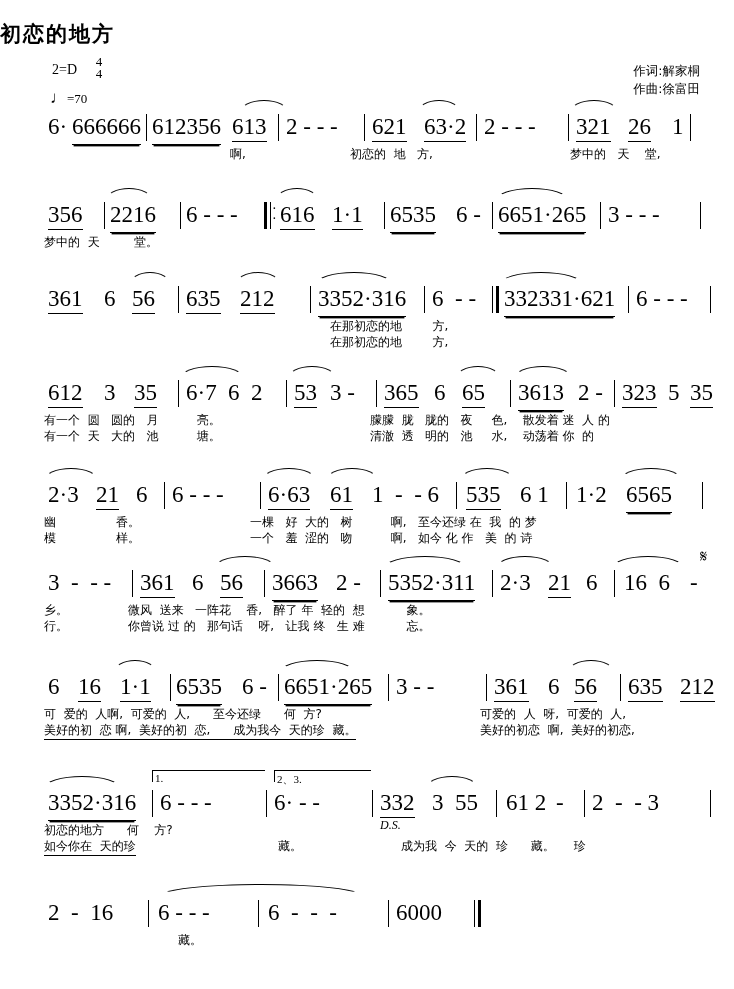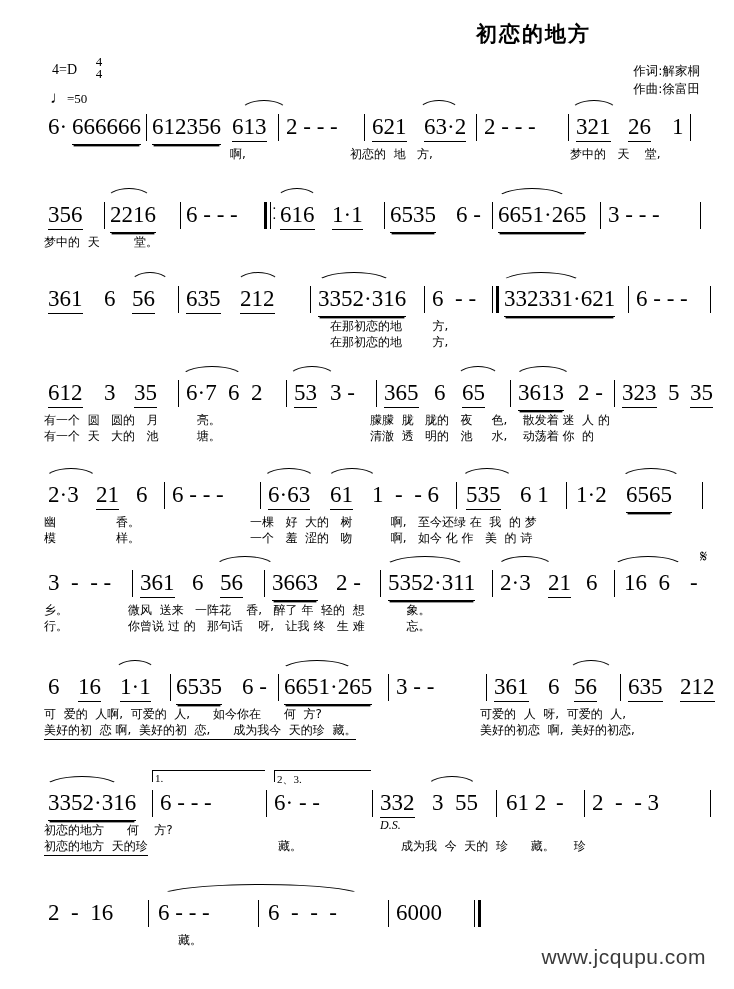--- a/index.html
+++ b/index.html
@@ -14,21 +14,21 @@
     background: #ffffff;
     font-family: "Liberation Serif", serif;
     color: #000000;
     overflow: hidden;
   }
   .title {
     position: absolute;
     top: 20px;
     left: 0;
     width: 591px;
-    text-align: right;
+    text-align: left;
     font-family: "DejaVu Sans", sans-serif;
     font-size: 21px;
     font-weight: bold;
     letter-spacing: 2px;
   }
   .keysig {
     position: absolute;
     left: 52px;
     top: 62px;
     font-family: "Liberation Serif", serif;
@@ -172,27 +172,27 @@
     width: 3px;
   }
 </style>
 </head>
 <body>
 
 <div id="sheet">
 
   <div class="title">初恋的地方</div>
 
-  <div class="keysig">4=D</div>
+  <div class="keysig">2=D</div>
   <div class="meter">
     <div>4</div>
     <div style="border-top:1px solid transparent;">4</div>
   </div>
   <div class="tempo">
-    <span style="font-size:17px;">♩</span><span>=50</span>
+    <span style="font-size:17px;">♩</span><span>=70</span>
   </div>
 
   <div class="credits">
     <div>作词:解家桐</div>
     <div>作曲:徐富田</div>
   </div>
 
   <div id="systems-host">
       <div class="system" style="top: 112px;">
         <div class="notes"><div class="slur" style="left: 240px; top: -12px; width: 46px;"></div><div class="slur" style="left: 418px; top: -12px; width: 40px;"></div><div class="slur" style="left: 570px; top: -12px; width: 46px;"></div><span class="grp" style="left: 48px; top: 2px;">6·</span><span class="grp u2" style="left: 72px; top: 2px;">666666</span><span class="grp u2" style="left: 152px; top: 2px;">612356</span><span class="grp u1" style="left: 232px; top: 2px;">613</span><span class="grp" style="left: 286px; top: 2px;">2 - - -</span><span class="grp u1" style="left: 372px; top: 2px;">621</span><span class="grp u1" style="left: 424px; top: 2px;">63·2</span><span class="grp" style="left: 484px; top: 2px;">2 - - -</span><span class="grp u1" style="left: 576px; top: 2px;">321</span><span class="grp u1" style="left: 628px; top: 2px;">26</span><span class="grp" style="left: 672px; top: 2px;">1</span><div class="bar" style="left: 146px;"></div><div class="bar" style="left: 278px;"></div><div class="bar" style="left: 364px;"></div><div class="bar" style="left: 476px;"></div><div class="bar" style="left: 568px;"></div><div class="bar" style="left: 690px;"></div></div>
@@ -213,26 +213,25 @@
       <div class="system" style="top: 480px;">
         <div class="notes"><div class="slur" style="left: 44px; top: -12px; width: 52px;"></div><div class="slur" style="left: 262px; top: -12px; width: 52px;"></div><div class="slur" style="left: 326px; top: -12px; width: 50px;"></div><div class="slur" style="left: 460px; top: -12px; width: 52px;"></div><div class="slur" style="left: 620px; top: -12px; width: 60px;"></div><span class="grp" style="left: 48px; top: 2px;">2·3</span><span class="grp u1" style="left: 96px; top: 2px;">21</span><span class="grp" style="left: 136px; top: 2px;">6</span><span class="grp" style="left: 172px; top: 2px;">6 - - -</span><span class="grp u1" style="left: 268px; top: 2px;">6·63</span><span class="grp u1" style="left: 330px; top: 2px;">61</span><span class="grp" style="left: 372px; top: 2px;">1  -  - 6</span><span class="grp u1" style="left: 466px; top: 2px;">535</span><span class="grp" style="left: 520px; top: 2px;">6 1</span><span class="grp" style="left: 576px; top: 2px;">1·2</span><span class="grp u2" style="left: 626px; top: 2px;">6565</span><div class="bar" style="left: 164px;"></div><div class="bar" style="left: 260px;"></div><div class="bar" style="left: 456px;"></div><div class="bar" style="left: 566px;"></div><div class="bar" style="left: 702px;"></div></div>
         <div class="lyric" style="top: 34px;"><span style="left: 44px; top: 0px;">幽</span><span style="left: 44px; top: 16px;">模</span><span style="left: 116px; top: 0px;">香。</span><span style="left: 116px; top: 16px;">样。</span><span style="left: 250px; top: 0px;">一棵   好  大的   树          啊,   至今还绿 在  我  的 梦</span><span style="left: 250px; top: 16px;">一个   羞  涩的   吻          啊,   如今 化 作   美  的 诗</span></div>
       </div>
       <div class="system" style="top: 568px;">
         <div class="notes"><div class="slur" style="left: 214px; top: -12px; width: 60px;"></div><div class="slur" style="left: 384px; top: -12px; width: 80px;"></div><div class="slur" style="left: 496px; top: -12px; width: 56px;"></div><div class="slur" style="left: 612px; top: -12px; width: 70px;"></div><span class="grp" style="left: 48px; top: 2px;">3  -  - -</span><span class="grp u1" style="left: 140px; top: 2px;">361</span><span class="grp" style="left: 192px; top: 2px;">6</span><span class="grp u1" style="left: 220px; top: 2px;">56</span><span class="grp u2" style="left: 272px; top: 2px;">3663</span><span class="grp" style="left: 336px; top: 2px;">2 -</span><span class="grp u2" style="left: 388px; top: 2px;">5352·311</span><span class="grp" style="left: 500px; top: 2px;">2·3</span><span class="grp u1" style="left: 548px; top: 2px;">21</span><span class="grp" style="left: 586px; top: 2px;">6</span><span class="grp" style="left: 624px; top: 2px;">16  6</span><span class="grp" style="left: 690px; top: 2px;">-</span><div class="bar" style="left: 132px;"></div><div class="bar" style="left: 264px;"></div><div class="bar" style="left: 380px;"></div><div class="bar" style="left: 492px;"></div><div class="bar" style="left: 614px;"></div><div class="segno" style="left: 700px; top: -22px;">𝄋</div></div>
         <div class="lyric" style="top: 34px;"><span style="left: 44px; top: 0px;">乡。</span><span style="left: 44px; top: 16px;">行。</span><span style="left: 128px; top: 0px;">微风  送来   一阵花    香,   醉了 年  轻的  想           象。</span><span style="left: 128px; top: 16px;">你曾说 过 的   那句话    呀,   让我 终   生 难           忘。</span></div>
       </div>
       <div class="system" style="top: 672px;">
         <div class="notes"><div class="slur" style="left: 114px; top: -12px; width: 40px;"></div><div class="slur" style="left: 280px; top: -12px; width: 72px;"></div><div class="slur" style="left: 568px; top: -12px; width: 44px;"></div><span class="grp" style="left: 48px; top: 2px;">6</span><span class="grp u1" style="left: 78px; top: 2px;">16</span><span class="grp u1" style="left: 120px; top: 2px;">1·1</span><span class="grp u2" style="left: 176px; top: 2px;">6535</span><span class="grp" style="left: 242px; top: 2px;">6 -</span><span class="grp u2" style="left: 284px; top: 2px;">6651·265</span><span class="grp" style="left: 396px; top: 2px;">3 - -</span><span class="grp u1" style="left: 494px; top: 2px;">361</span><span class="grp" style="left: 548px; top: 2px;">6</span><span class="grp u1" style="left: 574px; top: 2px;">56</span><span class="grp u1" style="left: 628px; top: 2px;">635</span><span class="grp u1" style="left: 680px; top: 2px;">212</span><div class="bar" style="left: 170px;"></div><div class="bar" style="left: 278px;"></div><div class="bar" style="left: 388px;"></div><div class="bar" style="left: 486px;"></div><div class="bar" style="left: 620px;"></div></div>
-        <div class="lyric" style="top: 34px;"><span style="left: 44px; top: 0px;">可  爱的  人啊,  可爱的  人,      如今你在      何  方?</span><span class="ul" style="left: 44px; top: 16px;">美好的初  恋 啊,  美好的初  恋,      成为我今  天的珍  藏。</span><span style="left: 480px; top: 0px;">可爱的  人  呀,  可爱的  人,</span><span style="left: 480px; top: 16px;">美好的初恋  啊,  美好的初恋,</span></div>
+        <div class="lyric" style="top: 34px;"><span style="left: 44px; top: 0px;">可  爱的  人啊,  可爱的  人,      至今还绿      何  方?</span><span class="ul" style="left: 44px; top: 16px;">美好的初  恋 啊,  美好的初  恋,      成为我今  天的珍  藏。</span><span style="left: 480px; top: 0px;">可爱的  人  呀,  可爱的  人,</span><span style="left: 480px; top: 16px;">美好的初恋  啊,  美好的初恋,</span></div>
       </div>
       <div class="system" style="top: 788px;">
         <div class="notes"><div class="slur" style="left: 44px; top: -12px; width: 74px;"></div><div class="slur" style="left: 426px; top: -12px; width: 50px;"></div><span class="grp u2" style="left: 48px; top: 2px;">3352·316</span><span class="grp" style="left: 160px; top: 2px;">6 - - -</span><span class="grp" style="left: 274px; top: 2px;">6· - -</span><span class="grp u1" style="left: 380px; top: 2px;">332</span><span class="grp" style="left: 432px; top: 2px;">3  55</span><span class="grp" style="left: 506px; top: 2px;">61 2</span><span class="grp" style="left: 556px; top: 2px;">-</span><span class="grp" style="left: 592px; top: 2px;">2  -  - 3</span><div class="bar" style="left: 152px;"></div><div class="bar" style="left: 266px;"></div><div class="bar" style="left: 372px;"></div><div class="bar" style="left: 496px;"></div><div class="bar" style="left: 584px;"></div><div class="bar" style="left: 710px;"></div><div class="volta" style="left: 152px; width: 112px; top: -18px;"><span>1.</span></div><div class="volta" style="left: 274px; width: 96px; top: -18px;"><span>2、3.</span></div><div class="mark" style="left: 380px; top: 30px;">D.S.</div></div>
-        <div class="lyric" style="top: 34px;"><span style="left: 44px; top: 0px;">初恋的地方      何    方?</span><span class="ul" style="left: 44px; top: 16px;">初恋的地方  天的珍</span><span style="left: 278px; top: 16px;">藏。</span><span style="left: 401px; top: 16px;">成为我  今  天的  珍      藏。     珍</span></div>
+        <div class="lyric" style="top: 34px;"><span style="left: 44px; top: 0px;">初恋的地方      何    方?</span><span class="ul" style="left: 44px; top: 16px;">如今你在  天的珍</span><span style="left: 278px; top: 16px;">藏。</span><span style="left: 401px; top: 16px;">成为我  今  天的  珍      藏。     珍</span></div>
       </div>
       <div class="system" style="top: 898px;">
         <div class="notes"><div class="slur" style="left: 160px; top: -14px; width: 200px;"></div><span class="grp" style="left: 48px; top: 2px;">2  -  16</span><span class="grp" style="left: 158px; top: 2px;">6 - - -</span><span class="grp" style="left: 268px; top: 2px;">6  -  -  -</span><span class="grp" style="left: 396px; top: 2px;">6000</span><div class="bar" style="left: 148px;"></div><div class="bar" style="left: 258px;"></div><div class="bar" style="left: 388px;"></div><div class="fine-bar" style="left: 474px;"></div></div>
         <div class="lyric" style="top: 34px;"><span style="left: 178px; top: 0px;">藏。</span></div>
       </div>
     </div>
 
-  <div class="watermark">www.jcqupu.com</div>
 </div>
 
 </body></html>

